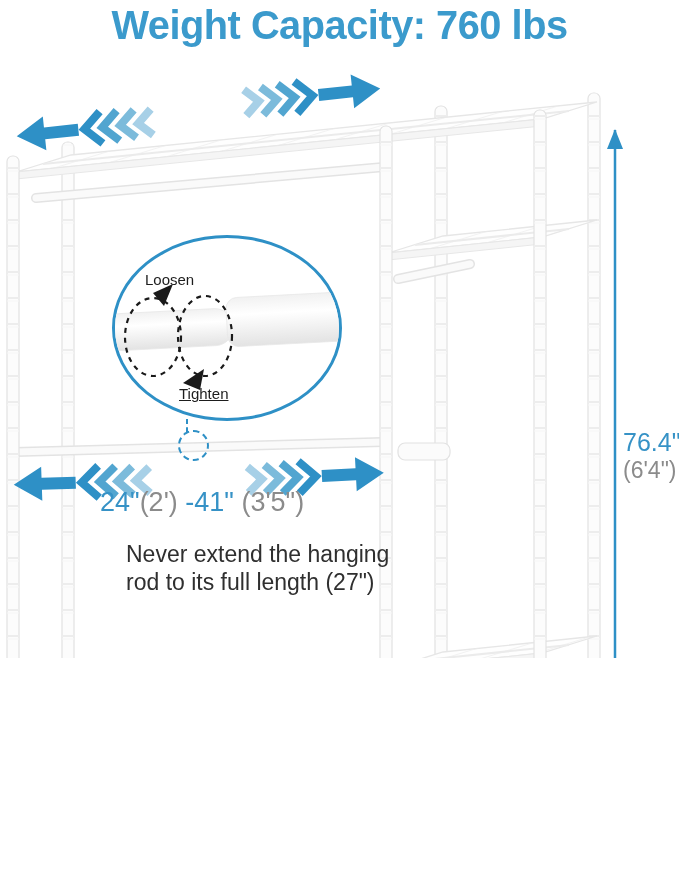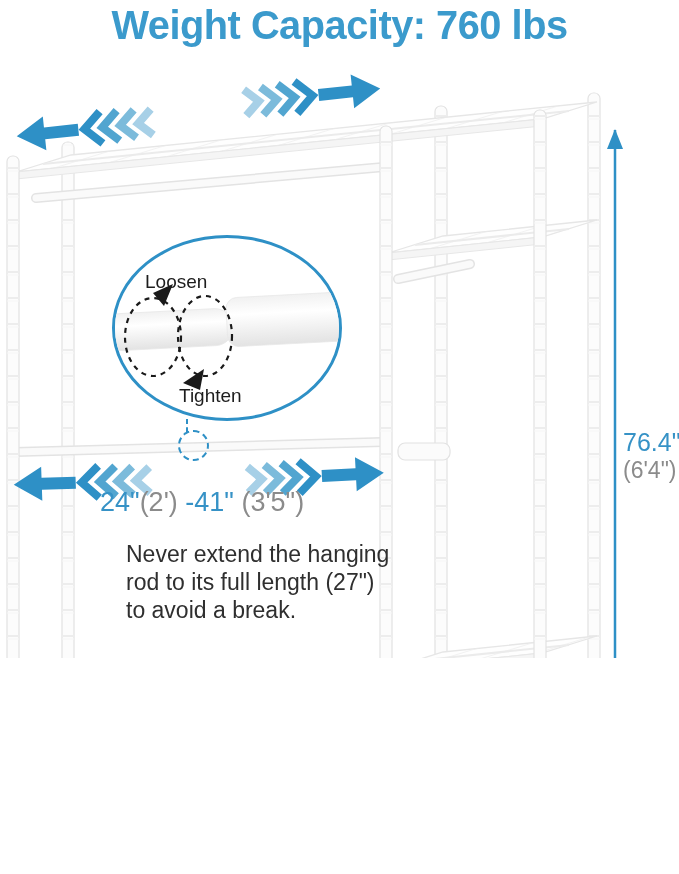--- a/index.html
+++ b/index.html
@@ -29,23 +29,23 @@
   .title{
     position:absolute;top:2px;left:0;right:0;z-index:4;text-align:center;
     font-size:41px;font-weight:700;letter-spacing:-.5px;color:var(--title,#3b9acc);
     transform:scaleX(.97);
   }
   .callout{
     position:absolute;left:112px;top:235px;width:230px;height:186px;z-index:3;
     border:3px solid var(--accent,#2e90c6);border-radius:50%;background:#fff;
     box-sizing:border-box;overflow:hidden;
   }
-  .callout-label{position:absolute;font-size:19px;color:#1d1d1d;z-index:2;}
+  .callout-label{position:absolute;font-size:15px;color:#1d1d1d;z-index:2;}
   .lbl-loosen{left:30px;top:33px;}
-  .lbl-tighten{left:64px;top:147px;}
+  .lbl-tighten{left:64px;top:147px;text-decoration:underline;}
   .dash-link{position:absolute;left:186px;top:419px;height:13px;width:0;
     border-left:2px dashed var(--accent,#2e90c6);z-index:3;}
   .dash-circle{position:absolute;left:178px;top:430px;width:31px;height:31px;
     border:2px dashed var(--accent,#2e90c6);border-radius:50%;z-index:3;box-sizing:border-box;}
   .rod-dim{position:absolute;left:100px;top:487px;z-index:4;font-size:27px;white-space:nowrap;}
   .blue-num{color:var(--dim-blue,#3692c6);}
   .gray-num{color:var(--dim-gray,#8b8b8b);}
   .warning{position:absolute;left:126px;top:540px;z-index:4;font-size:23px;
     line-height:1.22;color:var(--text-dark,#2f2f2f);}
   .height-dim{position:absolute;left:623px;top:428px;z-index:4;line-height:1.16;white-space:nowrap;}
@@ -197,21 +197,20 @@
 
   <div class="rod-dim">
     <span class="blue-num">24"</span><span class="gray-num">(2')</span>
     <span class="blue-num">-41"</span>
     <span class="gray-num">(3'5")</span>
   </div>
 
   <div class="warning">
     <div>Never extend the hanging</div>
     <div>rod to its full length (27")</div>
-    <div>to avoid a break.</div>
   </div>
 
   <div class="height-dim">
     <span class="blue-num">76.4"</span>
     <span class="gray-num">(6'4")</span>
   </div>
 
   <div class="width-dim">
     <span class="blue-num">39"</span><span class="gray-num">(3'3")</span><span class="blue-num">-56"</span><span class="gray-num">(4'8")</span>
   </div>

